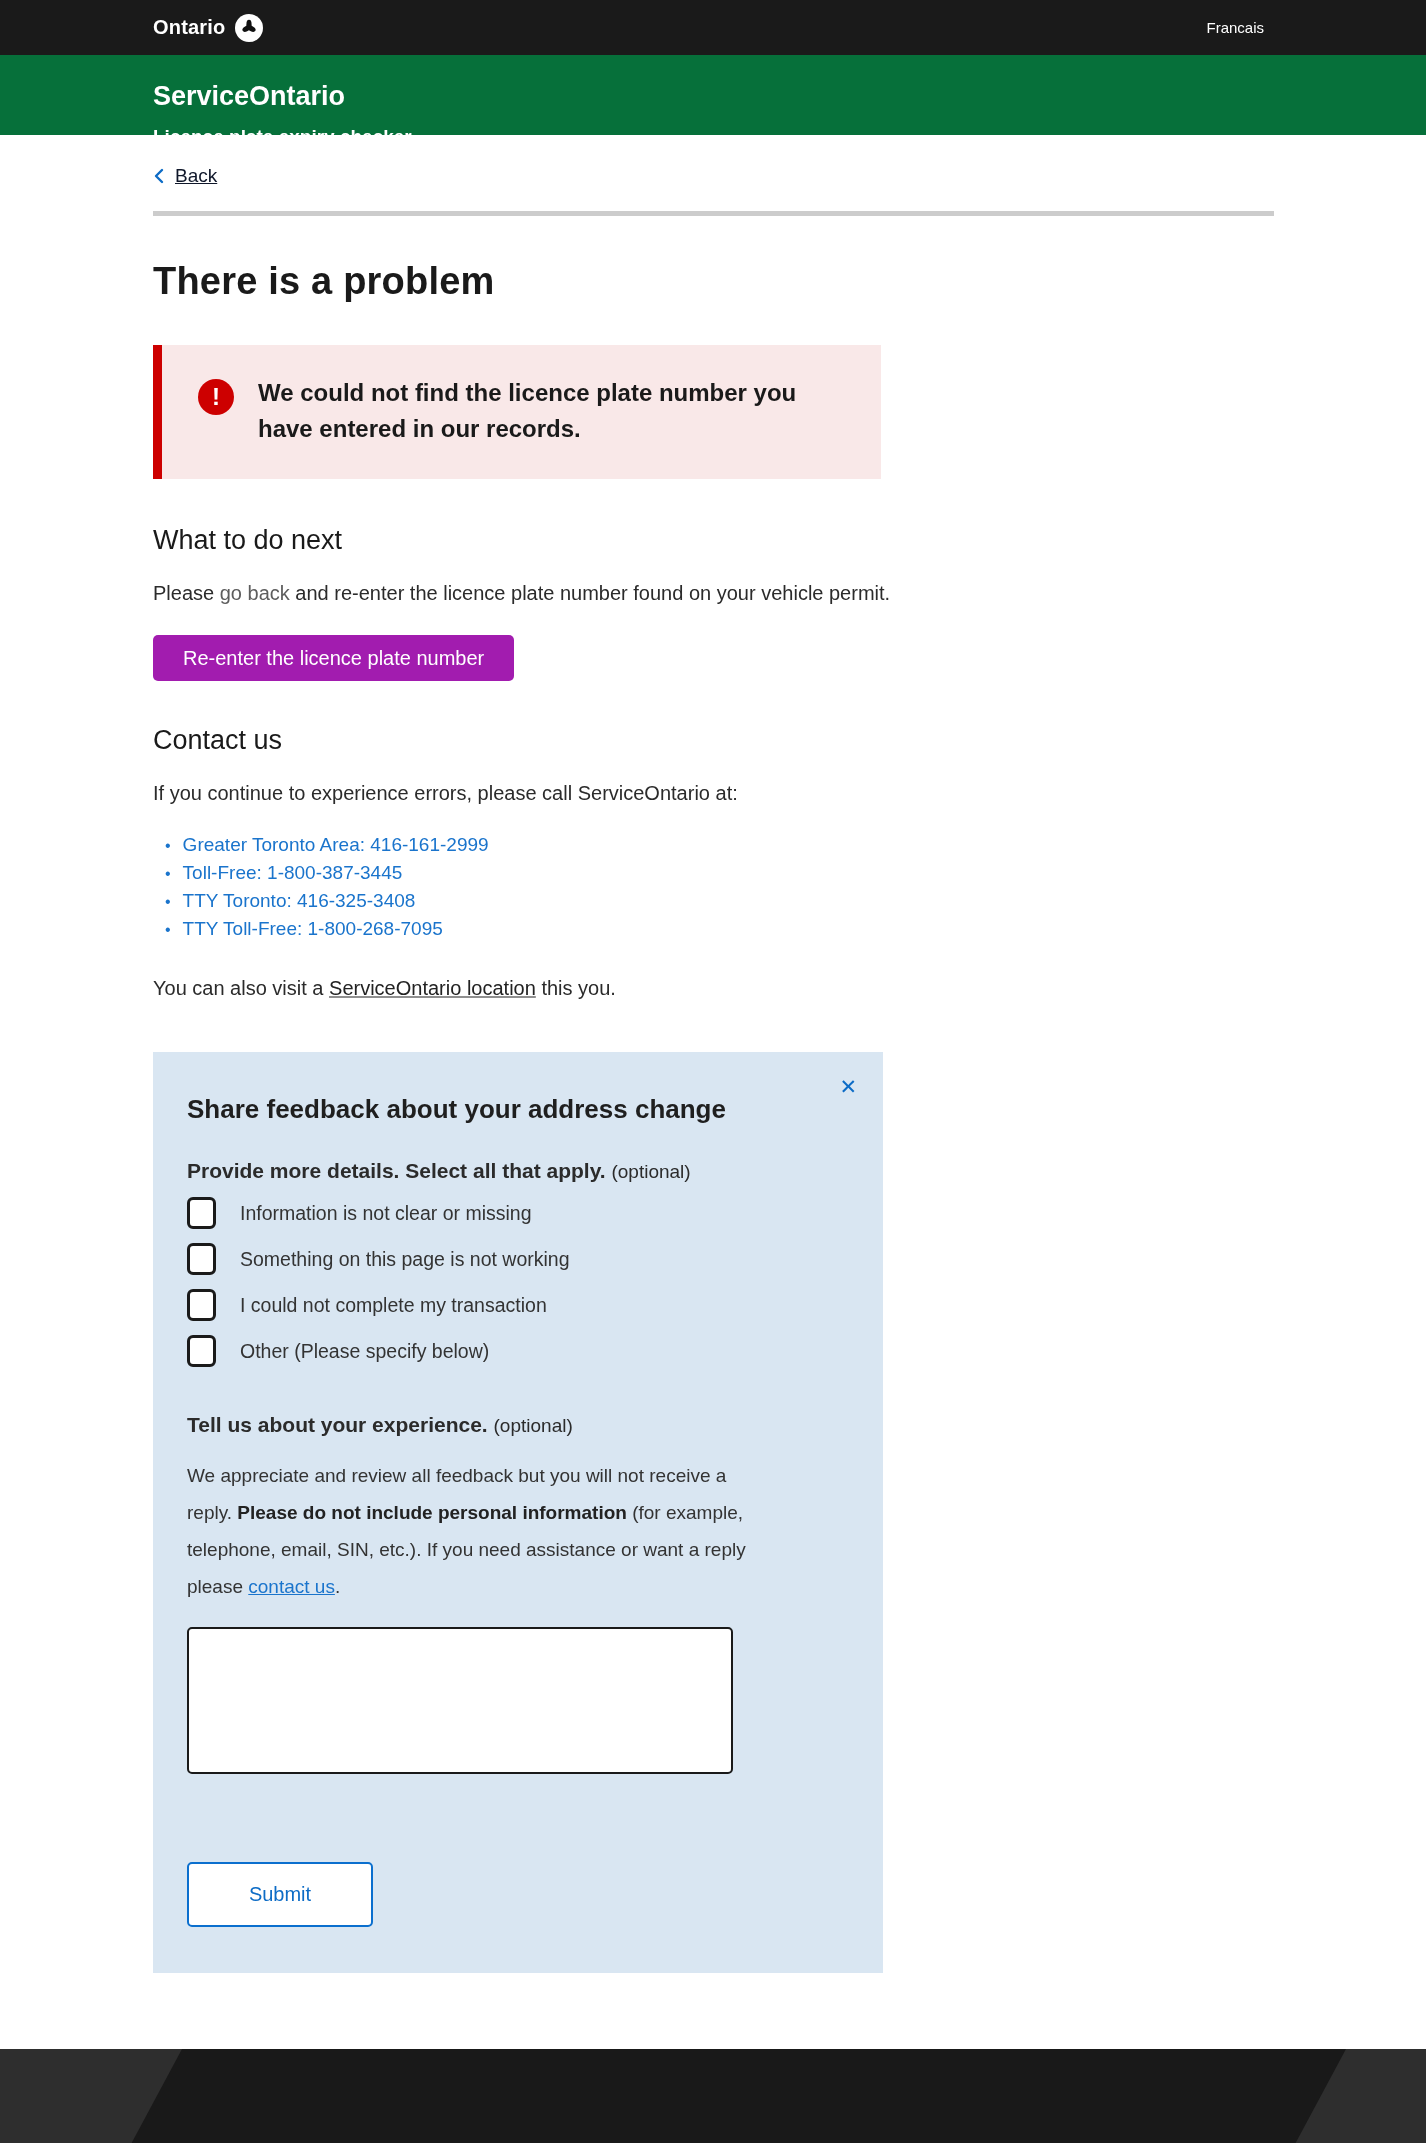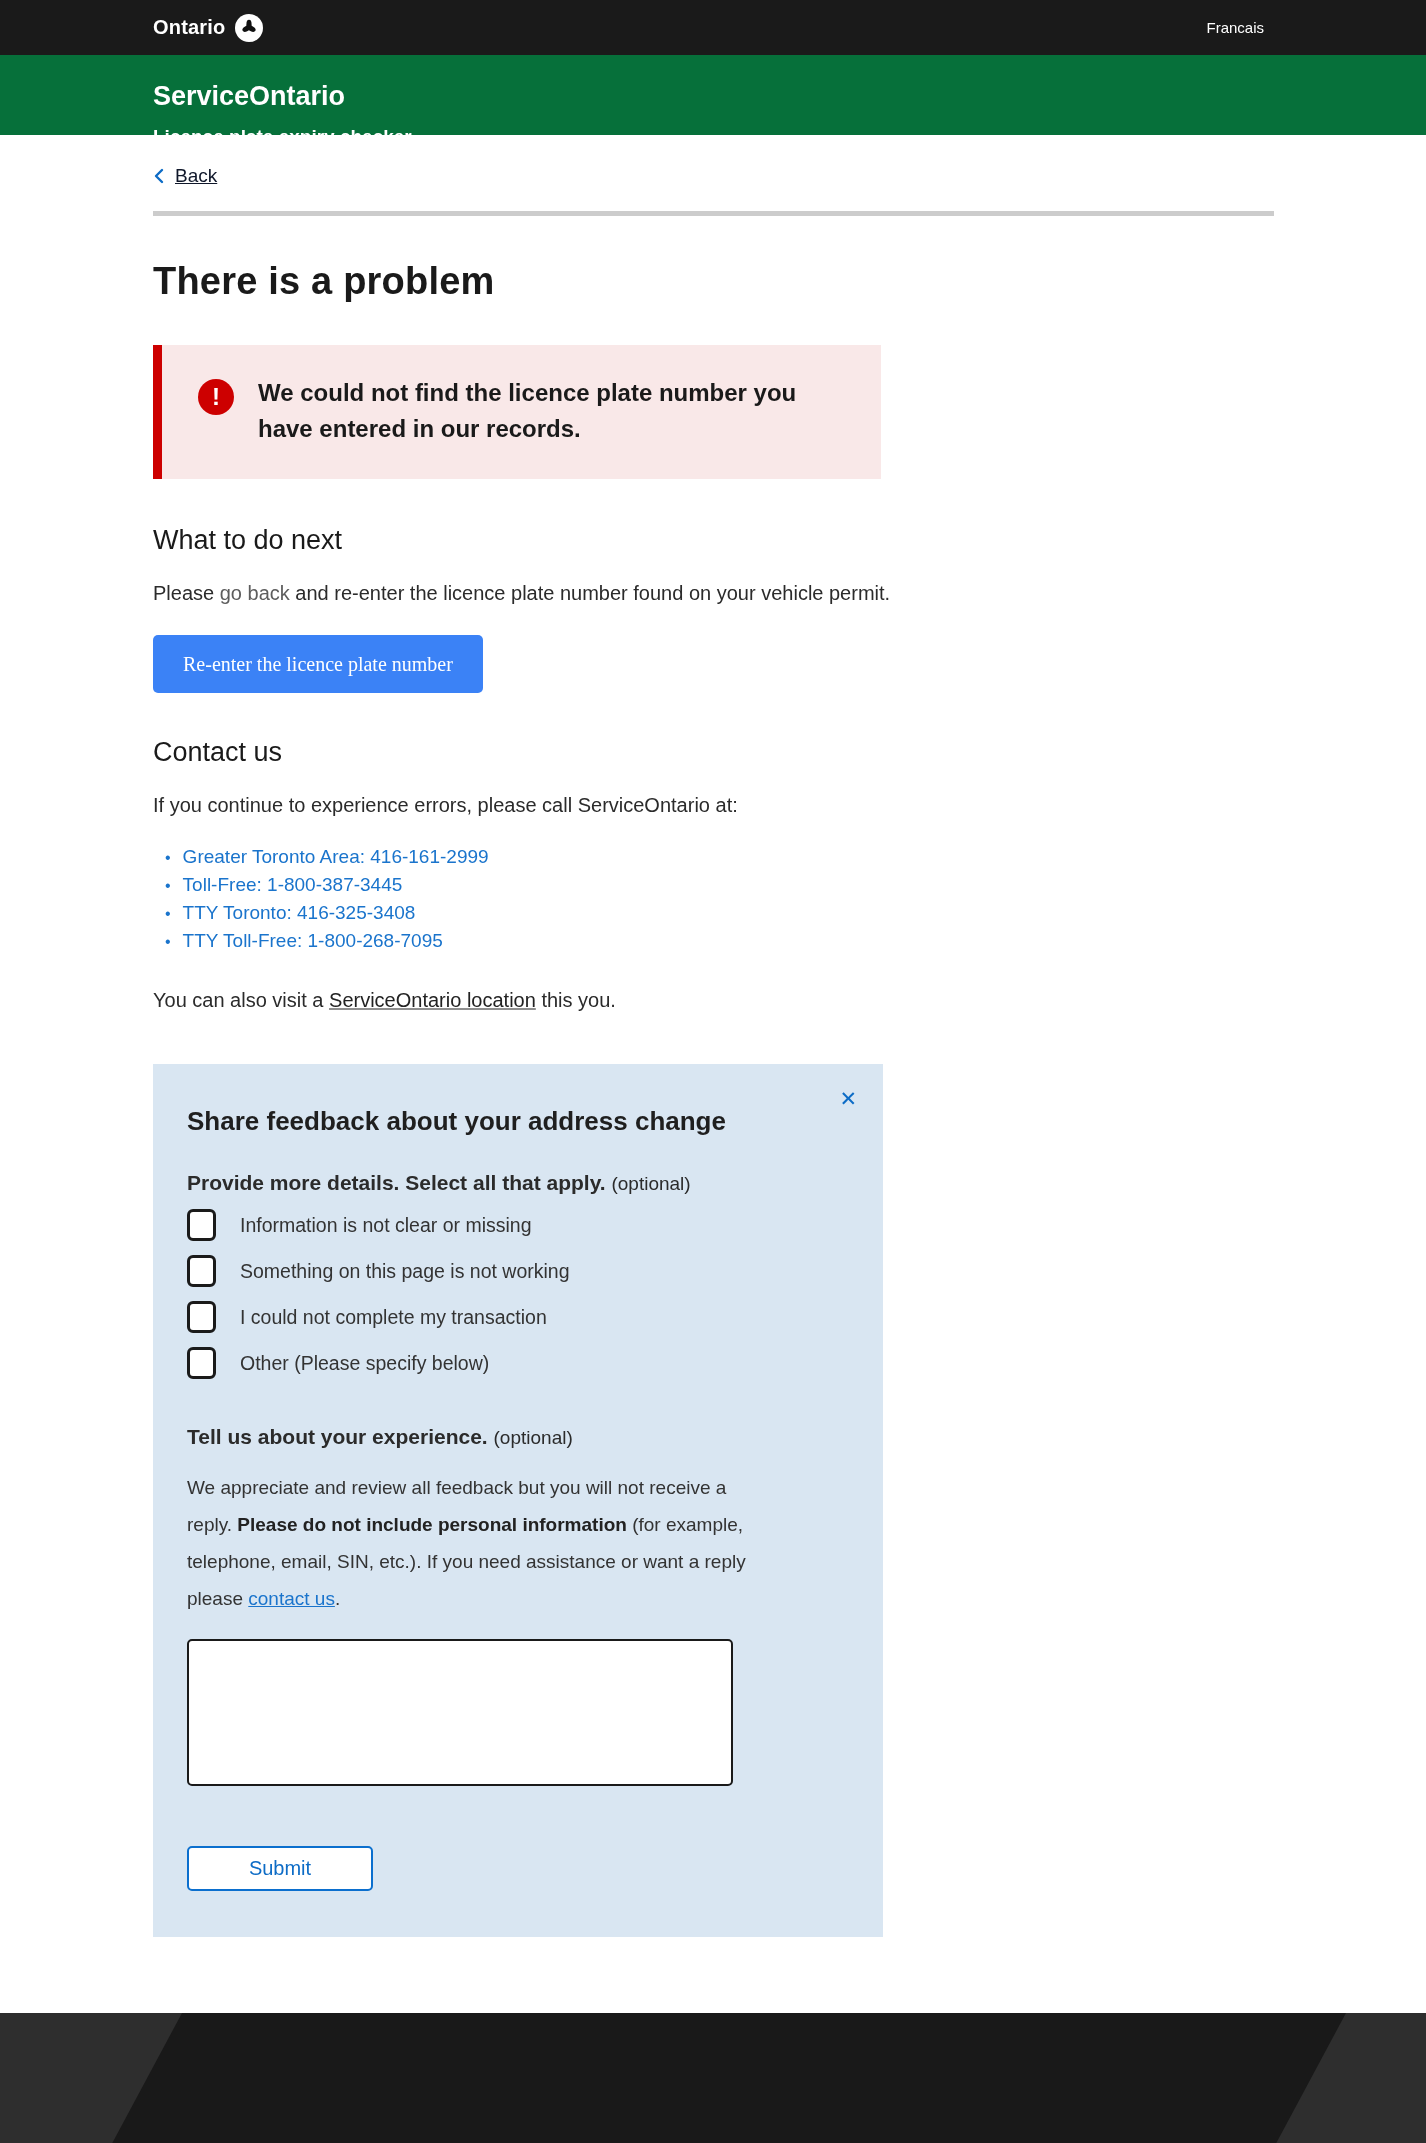--- a/index.html
+++ b/index.html
@@ -37,24 +37,24 @@
   .alert-icon {
     flex:0 0 auto; width:36px; height:36px; border-radius:50%; background:#cd0000;
     color:#ffffff; font-size:24px; font-weight:bold; display:flex; align-items:center;
     justify-content:center; margin-top:4px;
   }
   .alert-text { font-size:24px; font-weight:bold; line-height:1.5; max-width:545px; color:#1a1a1a; }
   h2.section { margin-top:46px; font-size:27px; font-weight:normal; }
   p.body-text { margin-top:22px; font-size:20px; line-height:1.55; color:#2b2b2b; }
   .inline-muted-link { color:#5d5d5d; cursor:pointer; }
   .primary-btn {
-    margin-top:26px; display:inline-block; background:#3b82f6; color:#ffffff;
+    margin-top:26px; display:inline-block; background:#a21caf; color:#ffffff;
     font-size:20px; font-weight:500; border:none; border-radius:5px;
-    padding:12px 30px; height:58px; cursor:pointer;
-    font-family:Liberation Serif, serif;
+    padding:12px 30px; height:46px; cursor:pointer;
+    font-family:Liberation Sans, sans-serif;
   }
   .phone-list { margin-top:22px; list-style:none; }
   .phone-list li { display:flex; align-items:baseline; gap:12px; padding:3px 0 3px 12px; }
   .bullet { color:#1a74cc; font-size:16px; }
   .phone-link { color:#1a74cc; font-size:19px; text-decoration:none; cursor:pointer; }
   .dark-link { color:#222222; text-decoration:underline; text-decoration-color:#8f8f8f; cursor:pointer; }
   p.visit-text { margin-top:34px; font-size:20px; color:#2b2b2b; }
   p.more-text { margin-top:30px; font-size:20px; color:#2b2b2b; }
   
   .feedback {
@@ -78,21 +78,21 @@
   .fb-exp-label { margin-top:46px; font-size:21px; font-weight:bold; color:#2b2b2b; }
   .fb-note { margin-top:20px; font-size:19px; line-height:1.95; color:#333333; max-width:570px; }
   .fb-note b { color:#222222; }
   .blue-link { color:#1a74cc; text-decoration:underline; cursor:pointer; }
   .fb-textarea {
     display:block; margin-top:22px; width:546px; height:147px; background:#ffffff;
     border:2.5px solid #1a1a1a; border-radius:5px; resize:none; font-size:18px;
     padding:10px; font-family:"Liberation Sans","DejaVu Sans",sans-serif;
   }
   .submit-btn {
-    margin-top:60px; width:186px; height:45px; background:#ffffff;
+    margin-top:88px; width:186px; height:65px; background:#ffffff;
     border:2px solid #0b6fce; border-radius:5px; color:#0d6cc6; font-size:20px;
     font-weight:500; cursor:pointer;
     font-family:"Liberation Sans","DejaVu Sans",sans-serif;
   }
   
   footer {
     position:relative; margin-top:76px; height:205px; background:#2e2e2e; overflow:hidden;
   }
   .footer-diagonal {
     position:absolute; top:0; left:182px; width:1164px; height:205px;

